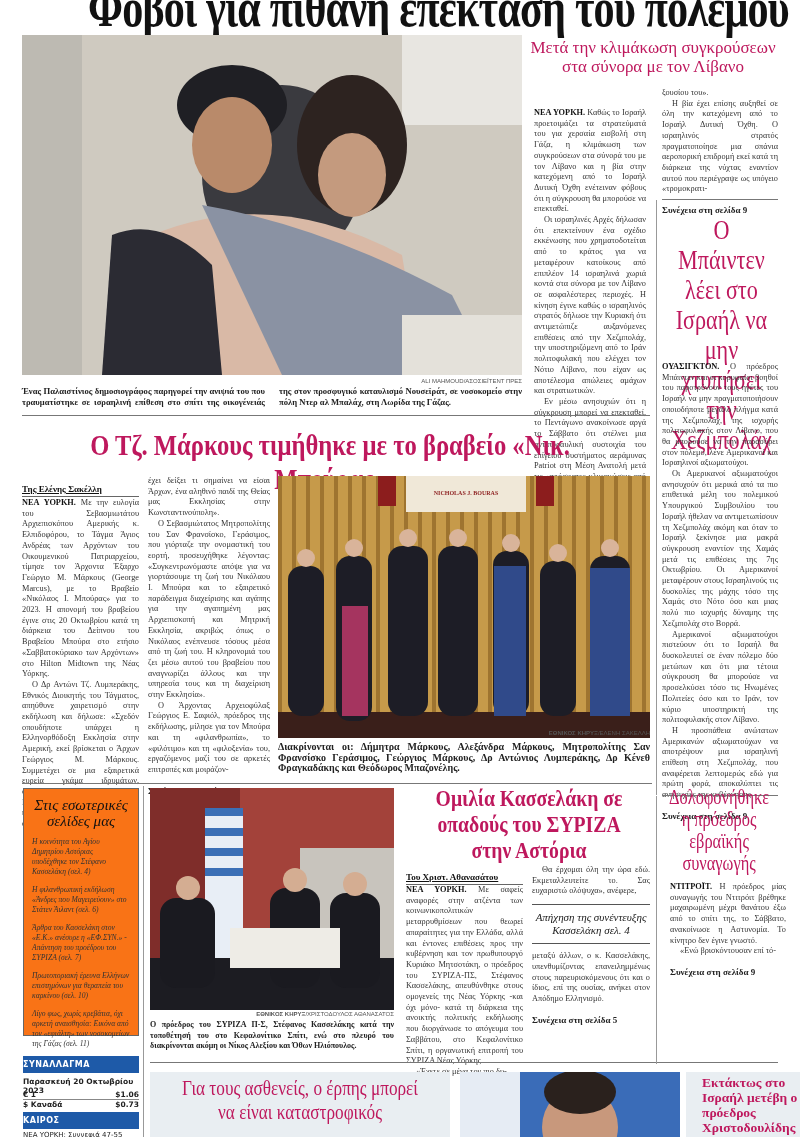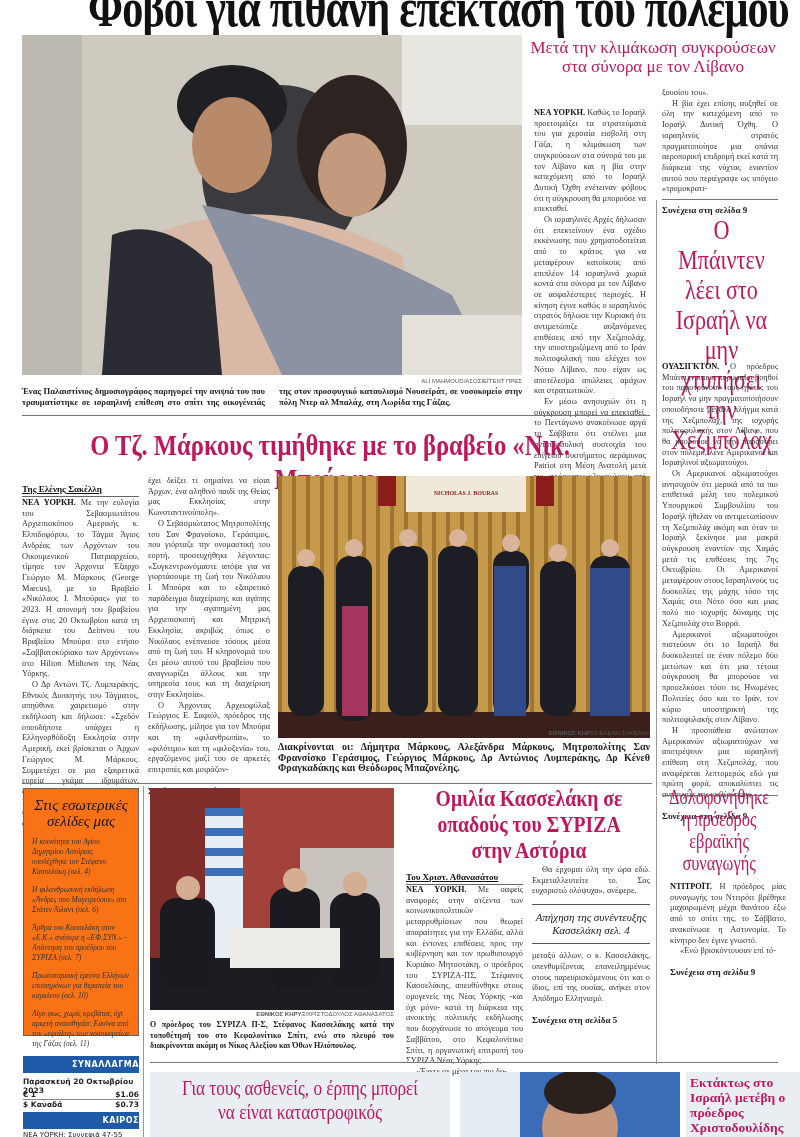--- a/index.html
+++ b/index.html
@@ -16,21 +16,21 @@
   .cont { font-weight: bold; font-size: 9px; color: #222; font-family: "Liberation Serif", serif; margin-top: 10px; }
   .rule { position: absolute; height: 2px; background: #777; }
   .vrule { position: absolute; width: 1px; background: #999; }
   .photo { position: absolute; overflow: hidden; }
   .credit { position: absolute; font-family: "Liberation Sans", sans-serif; font-size: 6px; color: #555; text-align: right; }
   .caption { position: absolute; font-family: "Liberation Serif", serif; font-weight: bold; font-size: 8.6px; line-height: 10.5px; color: #222; text-align: justify; }
   .byline { font-family: "Liberation Serif", serif; font-weight: bold; font-size: 9px; text-decoration: underline; color: #111; }
   .sidebox { position: absolute; background: #f97316; border: 1px solid #666; }
   .sidebox .title { font-family: "Liberation Serif", serif; font-style: italic; font-size: 15px; text-align: center; line-height: 16px; color: #111; margin-top: 8px; }
   .sidebox .item { font-family: "Liberation Serif", serif; font-style: italic; font-size: 7.6px; line-height: 10px; color: #333; margin: 8px 8px 0 8px; }
-  .bluebar { position: absolute; background: #1e5aa8; color: #fff; font-family: "DejaVu Sans", sans-serif; font-weight: bold; font-size: 8px; text-align: right; line-height: 17px; letter-spacing: 0.5px; }
+  .bluebar { position: absolute; background: #1e5aa8; color: #fff; font-family: "DejaVu Sans", sans-serif; font-weight: bold; font-size: 8px; text-align: left; line-height: 17px; letter-spacing: 0.5px; }
   .fx { position: absolute; font-family: "DejaVu Sans", sans-serif; font-weight: bold; font-size: 7.5px; color: #222; }
   .pull { font-family: "Liberation Serif", serif; font-style: italic; font-size: 11px; line-height: 13px; text-align: center; color: #222; }
 </style>
 </head>
 <body>
 
 <div class="abs banner">Φόβοι για πιθανή επέκταση του πολέμου</div>
 
 <div class="photo" style="left:22px; top:35px; width:500px; height:340px; background:linear-gradient(135deg,#d9d6cf 0%,#c6c0b3 40%,#a8a49c 100%);">
   <svg width="500" height="340" viewBox="0 0 500 340">
@@ -213,14 +213,14 @@
 
 <div class="photo" style="left:460px; top:1072px; width:220px; height:65px; background:#2f5fa8;">
   <svg width="220" height="65" viewBox="0 0 220 65">
     <rect width="220" height="65" fill="#3a6cb8"></rect>
     <rect x="0" y="0" width="60" height="65" fill="#e6ecf4"></rect>
     <ellipse cx="120" cy="55" rx="38" ry="40" fill="#c8987c"></ellipse>
     <ellipse cx="120" cy="20" rx="36" ry="22" fill="#2a211d"></ellipse>
   </svg>
 </div>
 <div class="abs" style="left:686px; top:1072px; width:114px; height:65px; background:#e9eef2;">
-  <div class="head" style="font-size:13.5px; line-height:15px; text-align:left; font-weight:bold; padding:3px 0 0 4px;">Εκτάκτως στο Ισραήλ μετέβη ο πρόεδρος Χριστοδουλίδης</div>
+  <div class="head" style="font-size:13.5px; line-height:15px; text-align:left; font-weight:bold; padding:3px 0 0 16px;">Εκτάκτως στο Ισραήλ μετέβη ο πρόεδρος Χριστοδουλίδης</div>
 </div>
 
 </body></html>

